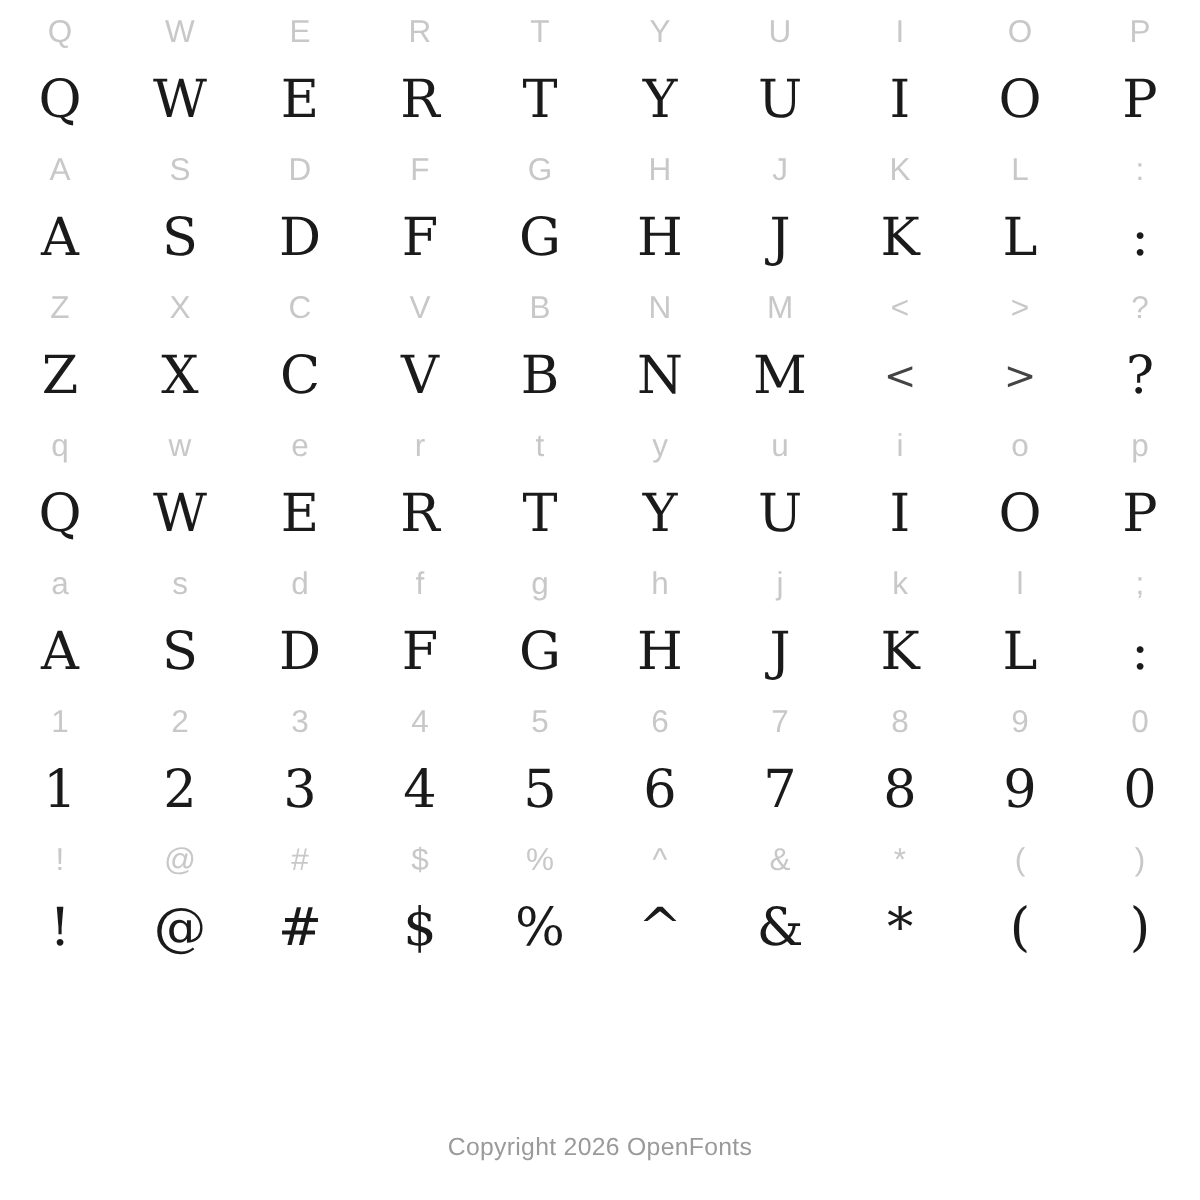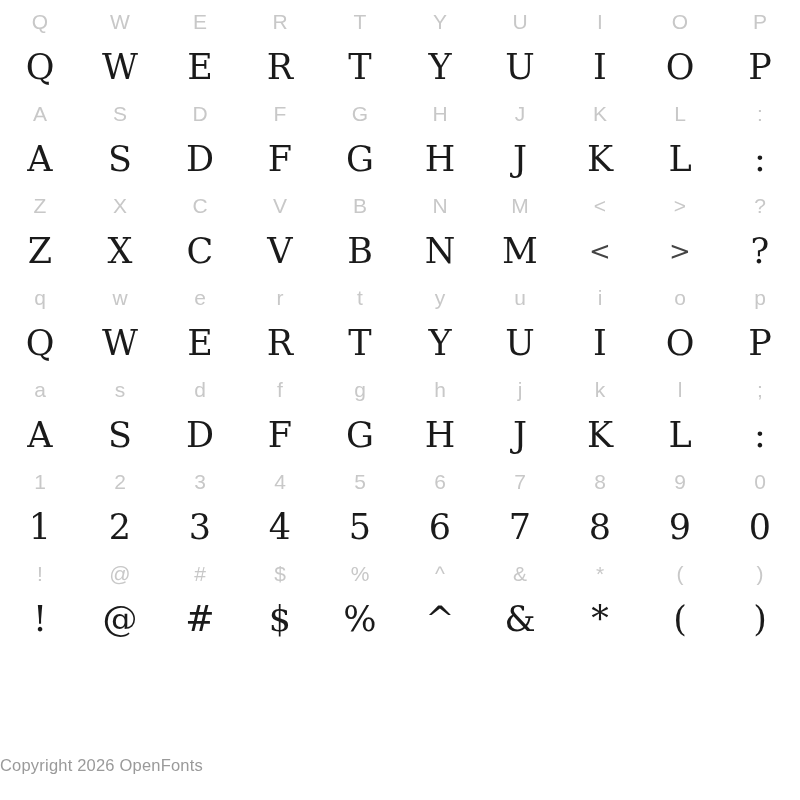--- a/index.html
+++ b/index.html
@@ -65,20 +65,21 @@
   }
   .row.glyph .cell.small {
     font-size: 26px;
     color: #444444;
   }
   .footer {
     position: absolute;
     left: 0;
     top: 756px;
     width: 800px;
+    text-align: center;
     color: #9a9a9a;
     font-family: "Liberation Sans", sans-serif;
     font-size: 16.5px;
     letter-spacing: 0.2px;
   }
 </style>
 </head>
 <body>
 
 <div id="sheet">

